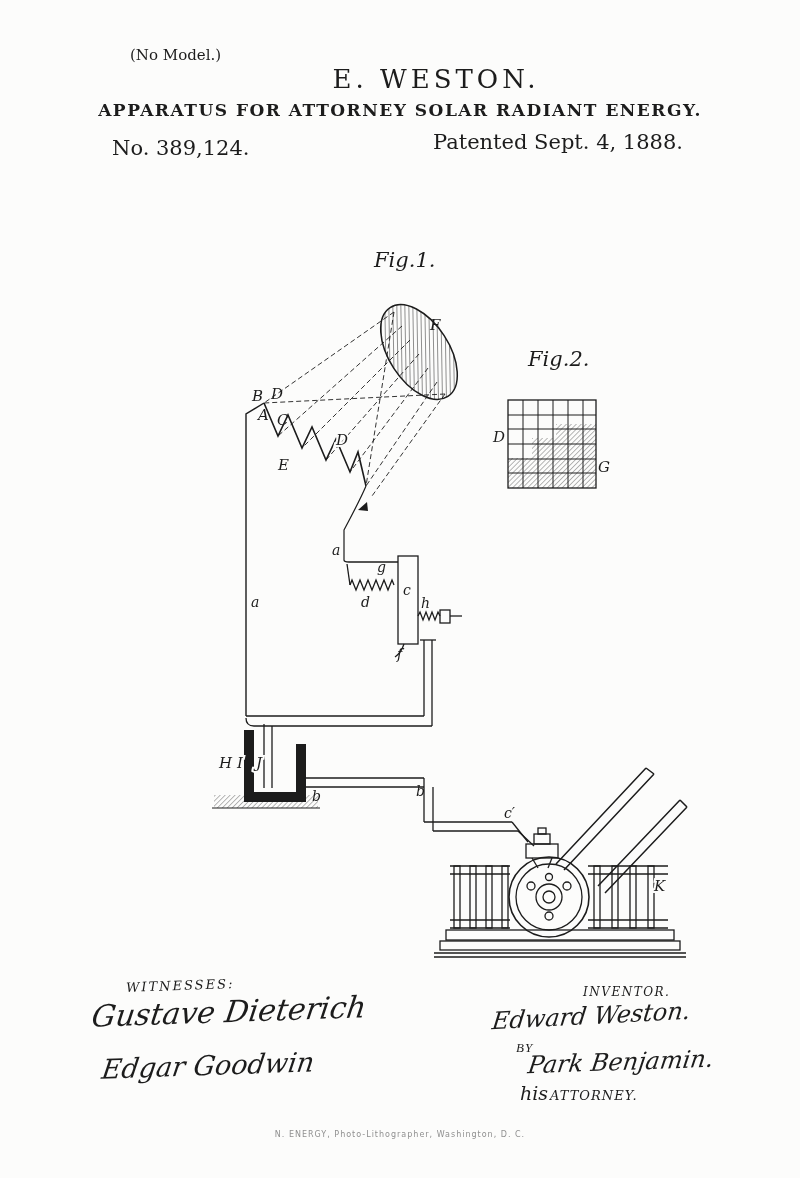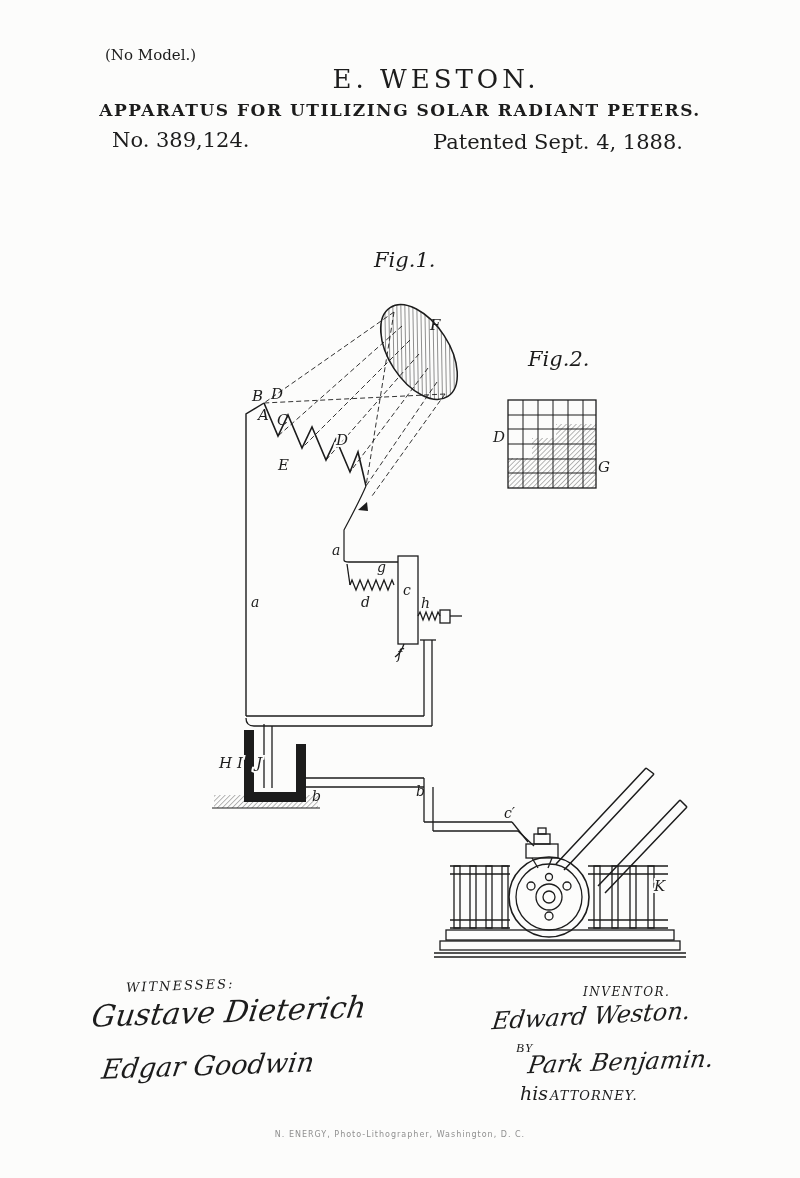--- a/index.html
+++ b/index.html
@@ -1,22 +1,22 @@
 <!DOCTYPE html>
 <html><head>
 <meta charset="utf-8">
 <style>
   html,body{margin:0;padding:0;background:#e8e8e8;}
   .page{position:relative;width:800px;height:1178px;background:#fcfcfb;overflow:hidden;
         font-family:"DejaVu Serif","Liberation Serif",serif;color:#1c1c1c;}
   .abs{position:absolute;}
-  .no-model{top:46px;left:105px;font-size:15px;}
+  .no-model{top:46px;left:130px;font-size:15px;}
   .ew-heading{top:64px;left:0;width:100%;text-align:center;font-size:26px;letter-spacing:4px;margin-left:36px;}
   .p-title{top:100px;left:0;width:100%;text-align:center;font-size:17px;font-weight:bold;letter-spacing:1.5px;}
-  .p-num{top:128px;left:112px;font-size:21px;}
+  .p-num{top:136px;left:112px;font-size:21px;}
   .p-date{top:130px;left:433px;font-size:21px;}
   svg.drawing{position:absolute;top:0;left:0;}
   .lbl{font-family:"DejaVu Serif",serif;font-style:italic;font-size:15px;fill:#1c1c1c;}
   .lbl-sm{font-size:14px;}
   .fig-lbl{font-family:"DejaVu Serif",serif;font-style:italic;font-size:21px;fill:#1c1c1c;}
   .halo{stroke:#fcfcfb;stroke-width:4;paint-order:stroke;}
   .witness-head{top:978px;left:126px;font-size:13px;font-style:italic;letter-spacing:2px;transform:rotate(-2deg);}
   .sig{font-style:italic;white-space:nowrap;}
   .sig1{top:994px;left:92px;font-size:30px;transform:rotate(-2deg) skewX(-10deg);}
   .sig2{top:1050px;left:102px;font-size:27px;transform:rotate(-2deg) skewX(-10deg);}
@@ -30,21 +30,21 @@
   .footer{top:1130px;left:0;width:100%;text-align:center;font-size:8px;color:#8f8f8f;letter-spacing:1px;
           font-family:"DejaVu Sans","Liberation Sans",sans-serif;}
 </style>
 </head>
 <body>
 
 <div class="page">
 
   <div class="abs no-model">(No Model.)</div>
   <div class="abs ew-heading">E. WESTON.</div>
-  <div class="abs p-title">APPARATUS FOR UTILIZING SOLAR RADIANT PETERS.</div>
+  <div class="abs p-title">APPARATUS FOR ATTORNEY SOLAR RADIANT ENERGY.</div>
   <div class="abs p-num">No. 389,124.</div>
   <div class="abs p-date">Patented Sept. 4, 1888.</div>
 
   <svg class="drawing" width="800" height="1178" viewBox="0 0 800 1178">
     <defs>
       <pattern id="hatchA" width="4" height="4" patternUnits="userSpaceOnUse" patternTransform="rotate(32)">
         <line x1="0" y1="0" x2="0" y2="4" stroke="#222" stroke-width="1"></line>
       </pattern>
       <pattern id="hatchB" width="3.5" height="3.5" patternUnits="userSpaceOnUse" patternTransform="rotate(45)">
         <line x1="0" y1="0" x2="0" y2="3.5" stroke="#333" stroke-width="0.7"></line>

